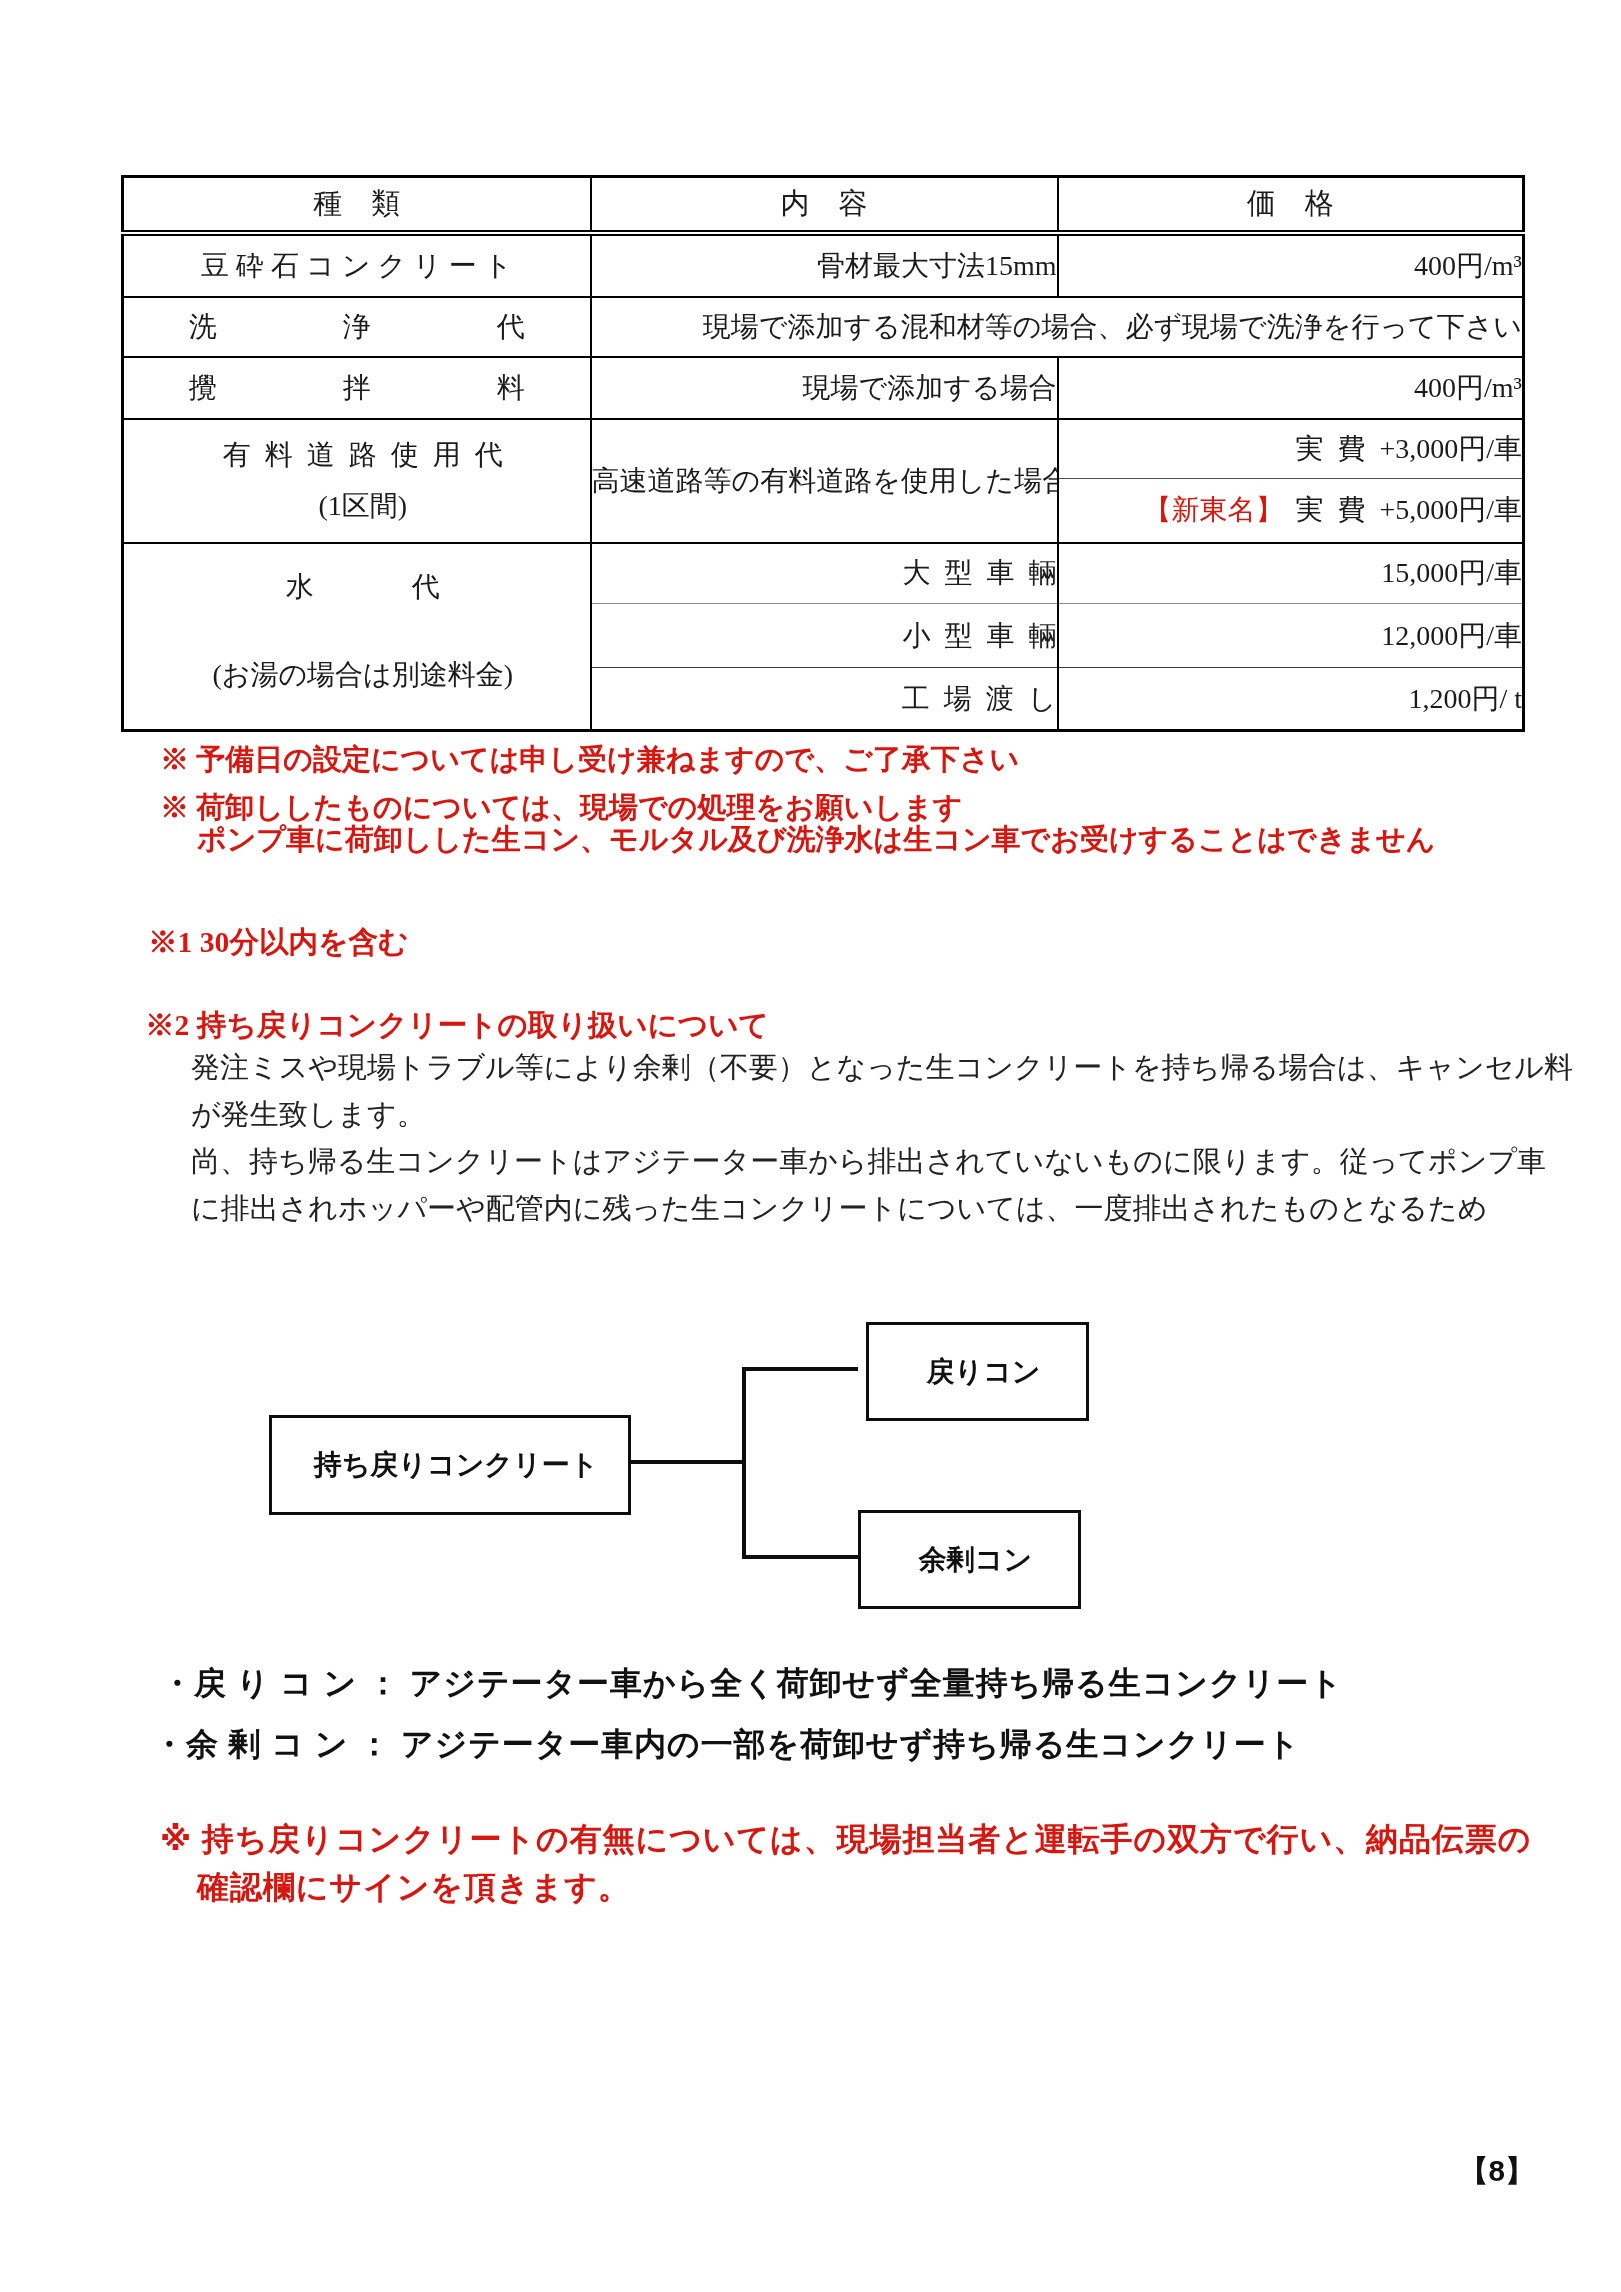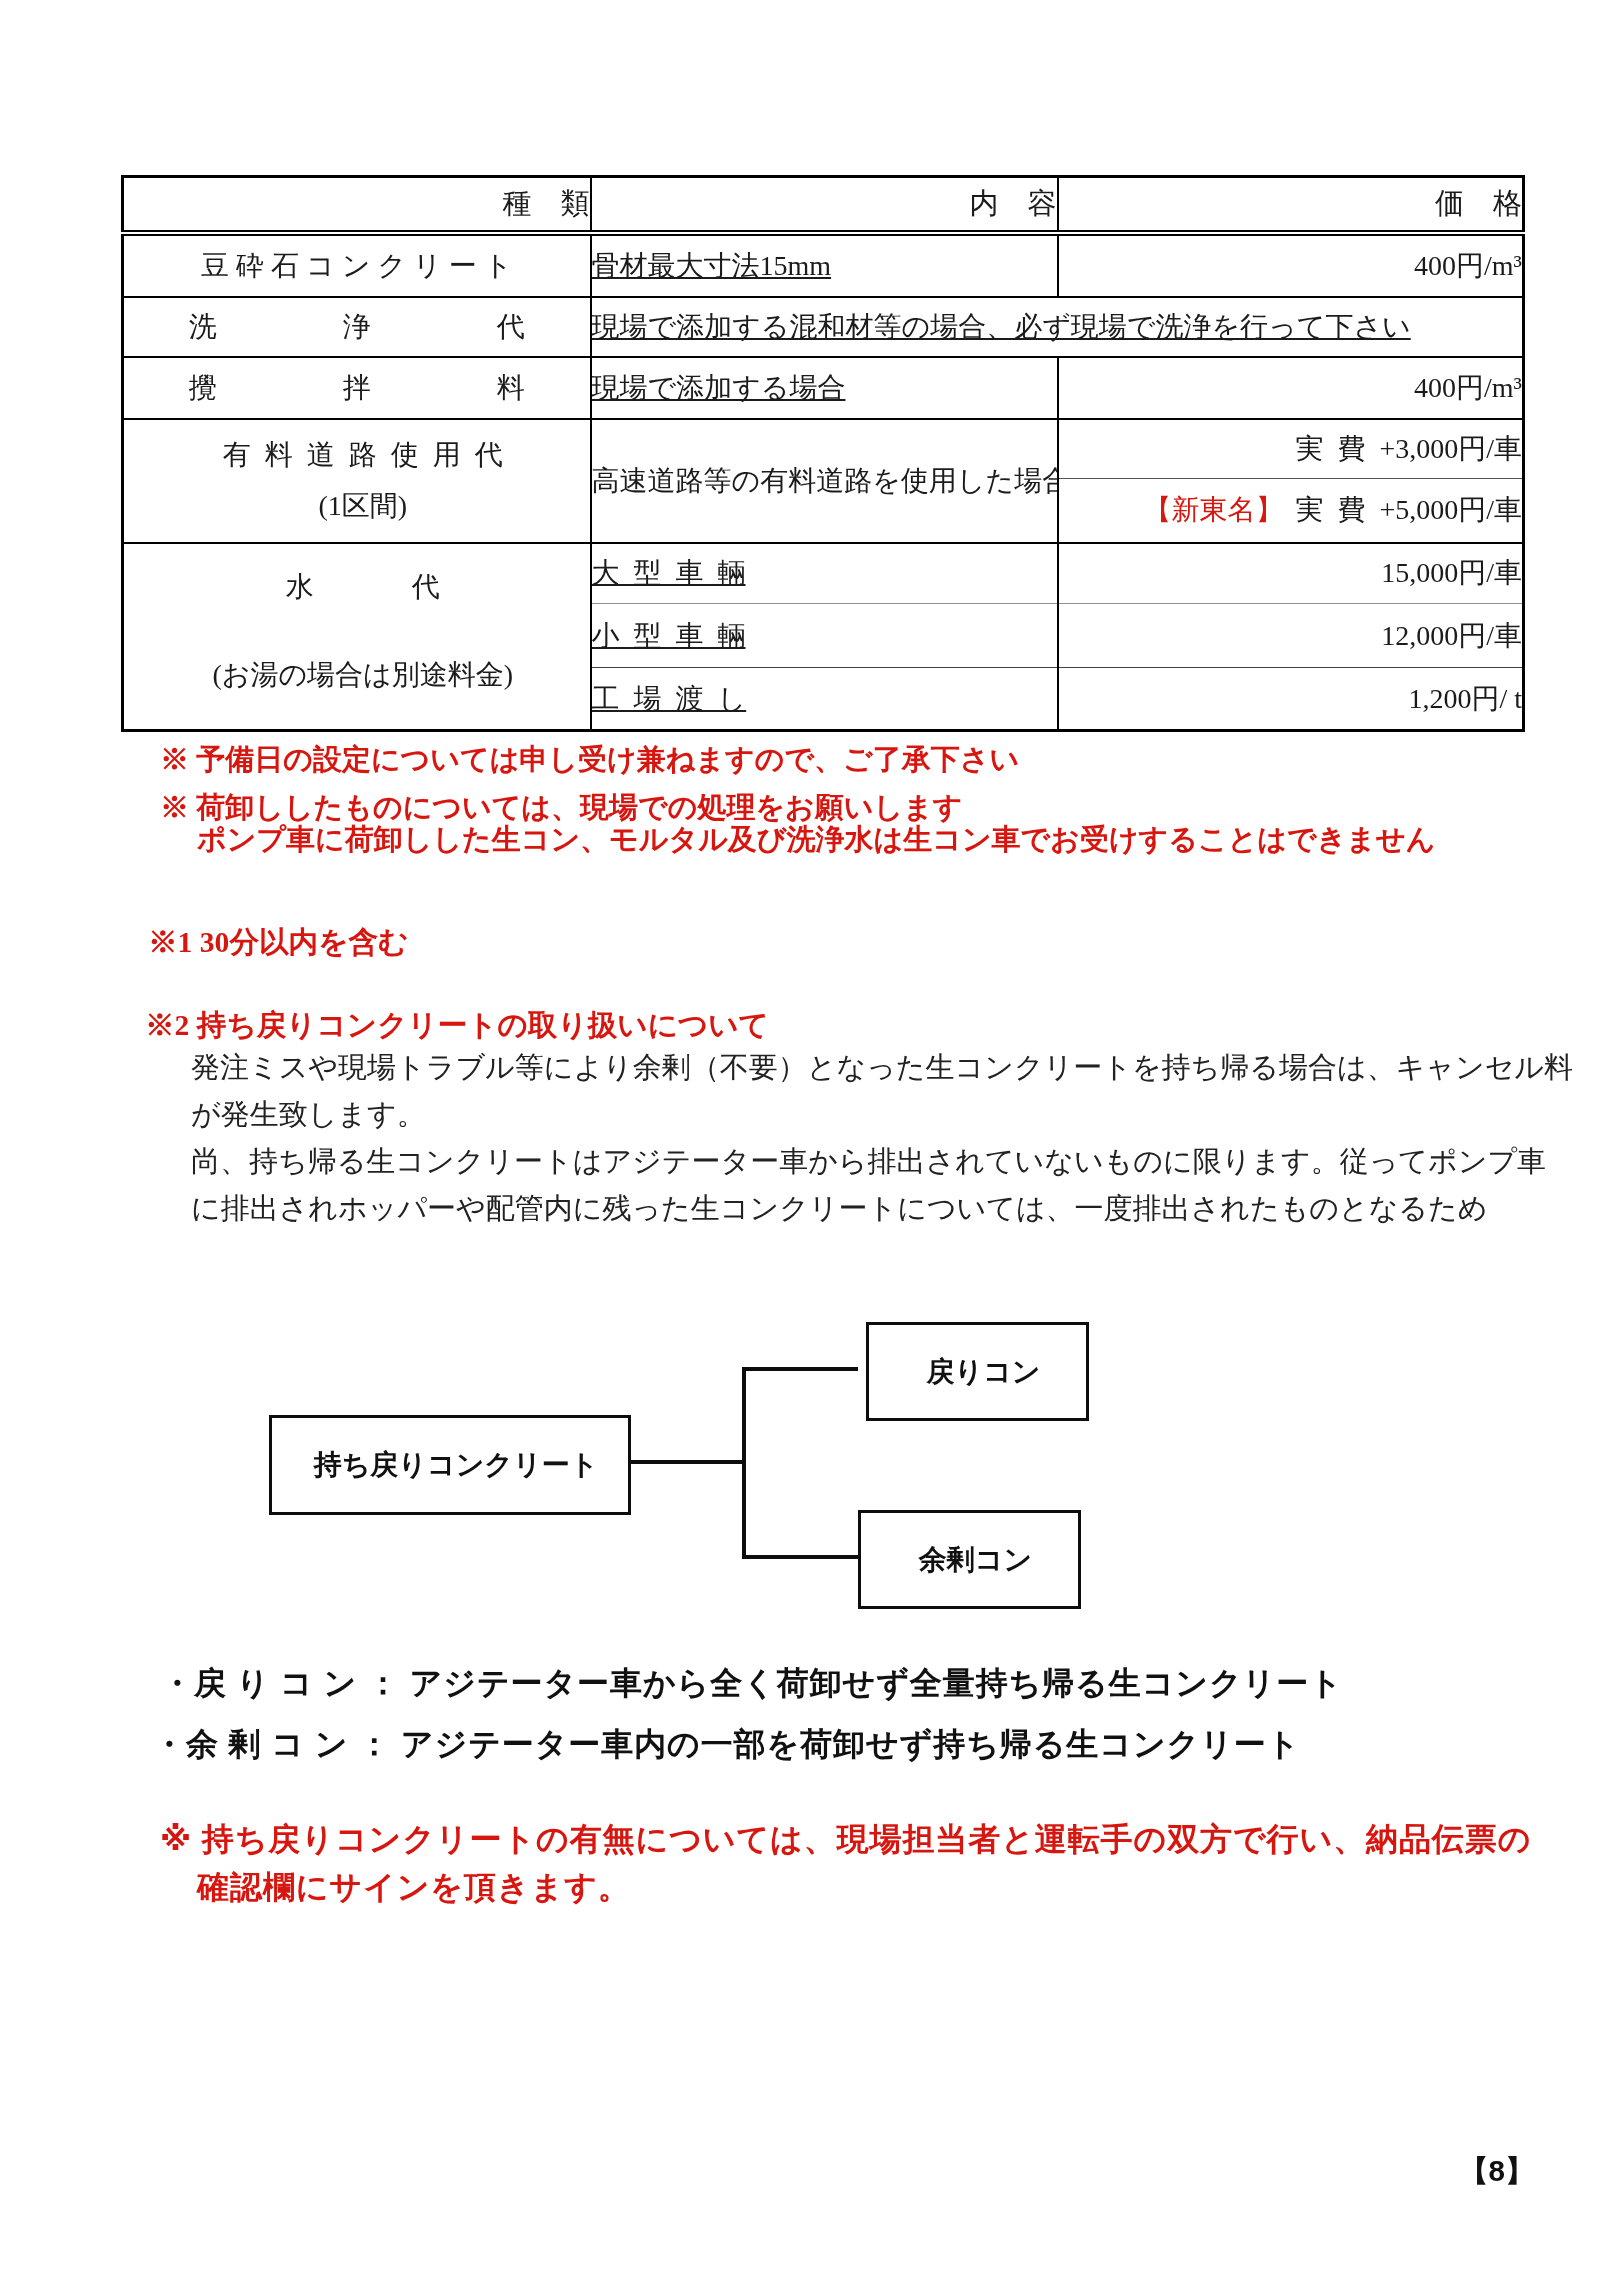--- a/index.html
+++ b/index.html
@@ -14,24 +14,24 @@
   .price-table{
     position:absolute;left:121px;top:175px;width:1402px;
     border-collapse:collapse;table-layout:fixed;
     border:3.6px solid #000;
   }
   .price-table td{
     border:2.7px solid #000;vertical-align:middle;
     font-size:28px;color:#1b1b1b;padding:0;overflow:hidden;
   }
   td.hdr{
-    border-bottom:6.3px double #000;text-align:right;font-size:29px;
+    border-bottom:6.3px double #000;text-align:center;font-size:29px;
   }
   .c-type{text-align:center;}
-  .c-content{text-align:left;font-size:26px;text-decoration:underline;}
+  .c-content{text-align:right;font-size:26px;}
   .c-content-left{text-align:left;padding-left:14.3px;font-size:26px;}
   .c-price{text-align:right;padding-right:49px;}
   .c-price-toll{text-align:right;padding-right:63px;}
   .c-price-water{text-align:right;padding-right:103px;}
   .red-text{color:var(--red);}
   .two-line div{text-align:center;}
   .tl-gap{margin-top:12.5px;}
   .water-cell{display:flex;flex-direction:column;justify-content:center;align-items:center;gap:50px;transform:translateY(-5.4px);}
   .bb-mid{border-bottom:1.8px solid #505050 !important;}
   .bt-mid{border-top:1.8px solid #505050 !important;border-radius:19px;}

